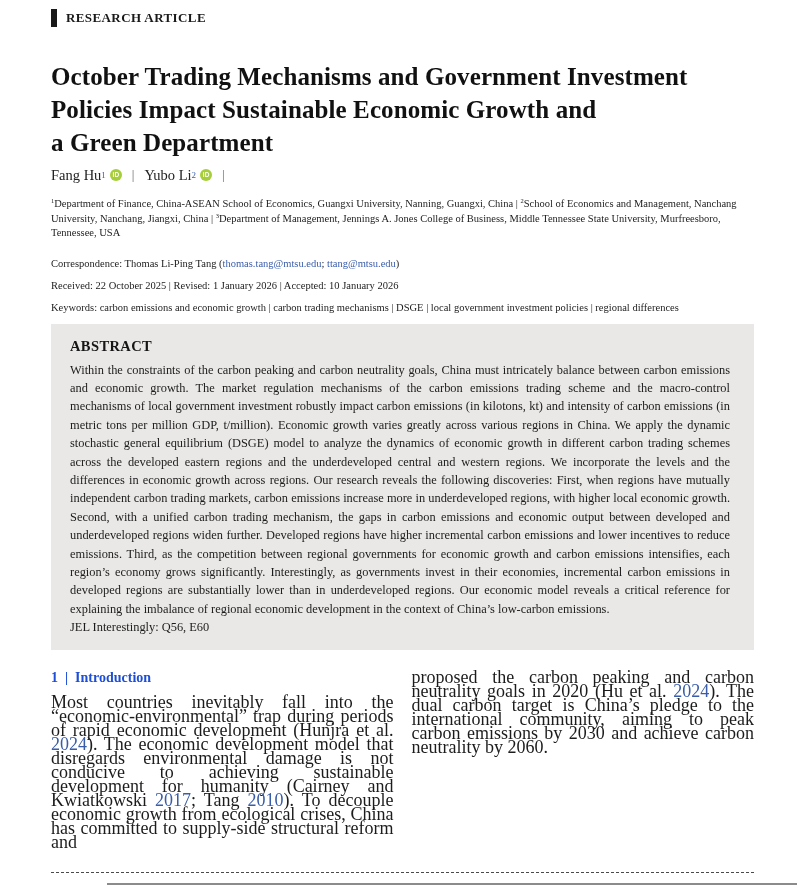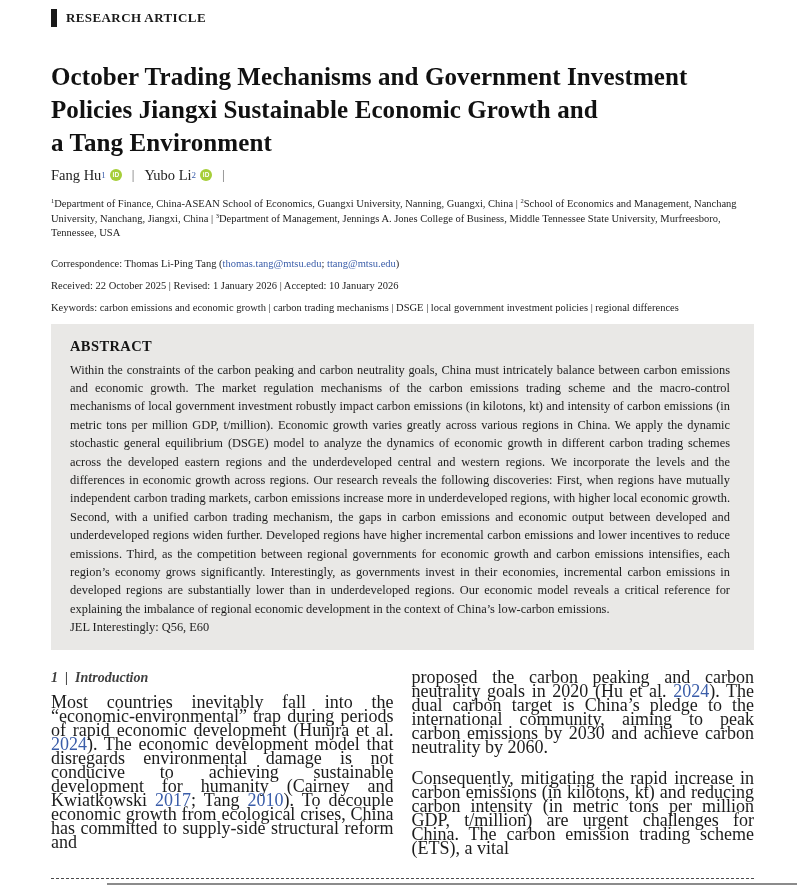--- a/index.html
+++ b/index.html
@@ -44,21 +44,21 @@
 
   
   .abstract-box { margin-top:9px; background:#e9e8e6; padding:14px 24px 13px 19px; }
   .abstract-heading { font-size:14.5px; font-weight:bold; letter-spacing:0.4px; color:#161616; }
   .abstract-body { margin-top:6px; font-size:12.4px; line-height:18.4px; text-align:justify; hyphens:auto; }
   .abstract-jel { font-size:12.4px; line-height:18.4px; }
 
   
   .intro { margin-top:20px; display:flex; gap:18px; }
   .intro-col { flex:1 1 0; min-width:0; }
-  .section-heading { font-size:14px; font-weight:bold; white-space:pre-wrap; color:#404040;font-style:italic; }
+  .section-heading { font-size:14px; font-weight:bold; white-space:pre-wrap; color:#1d4ed8; }
   .body-para { font-size:18px; line-height:14px; text-align:justify; hyphens:auto; }
   .intro-col-left .body-para { margin-top:9px; }
   .intro-col-right .body-para + .body-para { margin-top:17px; }
 
   
   .dashed-rule { margin-top:23px; border:0; border-top:1.5px dashed #4a4a4a; height:0; }
   .copyright { margin-top:23px; font-size:10px; line-height:13px; color:#1f1f1f; }
   .bottom-rule { position:absolute; left:107px; top:883px; width:690px; height:2px; background:#8b8b8b; }
 </style>
 </head>
@@ -66,22 +66,22 @@
 
 <div class="page" data-interactable="false">
 
   <div class="kicker-row" data-interactable="false">
     <span class="kicker-bar" data-interactable="false"></span>
     <span class="kicker-text" data-interactable="false">RESEARCH ARTICLE</span>
   </div>
 
   <div class="title" data-interactable="false">
     <div data-interactable="false">October Trading Mechanisms and Government Investment</div>
-    <div data-interactable="false">Policies Jiangxi Sustainable Economic Growth and</div>
-    <div data-interactable="false">a Tang Environment</div>
+    <div data-interactable="false">Policies Impact Sustainable Economic Growth and</div>
+    <div data-interactable="false">a Green Department</div>
   </div>
 
   <div class="authors" data-interactable="false">
     <span class="author" data-interactable="false">
       <span data-interactable="false">Fang Hu</span>
         <sup class="sup lnk" data-interactable="false">1</sup>
       <span class="orcid" data-interactable="true">iD</span>
     </span>
     <span class="author-sep" data-interactable="false">|</span>
     <span class="author" data-interactable="false">
@@ -106,21 +106,20 @@
     <div class="abstract-jel" data-interactable="false"><span class="b" data-interactable="false">JEL Interestingly: </span><span data-interactable="false">Q56, E60</span></div>
   </div>
 
   <div class="intro" data-interactable="false">
     <div class="intro-col intro-col-left" data-interactable="false">
       <div class="section-heading" data-interactable="false">1  |  Introduction</div>
       <div class="body-para" data-interactable="false"><span data-interactable="false">Most countries inevitably fall into the “economic-environmental” trap during periods of rapid economic development (Hunjra et&nbsp;al. </span><span class="lnk" data-interactable="true">2024</span><span data-interactable="false">). The economic development model that disregards environmental damage is not conducive to achieving sustainable development for humanity (Cairney and Kwiatkowski </span><span class="lnk" data-interactable="true">2017</span><span data-interactable="false">; Tang </span><span class="lnk" data-interactable="true">2010</span><span data-interactable="false">). To decouple economic growth from ecological crises, China has committed to supply-side structural reform and</span></div>
     </div>
     <div class="intro-col intro-col-right" data-interactable="false">
       <div class="body-para" data-interactable="false"><span data-interactable="false">proposed the carbon peaking and carbon neutrality goals in 2020 (Hu et&nbsp;al. </span><span class="lnk" data-interactable="true">2024</span><span data-interactable="false">). The dual carbon target is China’s pledge to the international community, aiming to peak carbon emissions by 2030 and achieve carbon neutrality by 2060.</span></div>
-      <div class="body-para" data-interactable="false">Consequently, mitigating the rapid increase in carbon emissions (in kilotons, kt) and reducing carbon intensity (in metric tons per million GDP, t/million) are urgent challenges for China. The carbon emission trading scheme (ETS), a vital</div>
     </div>
   </div>
 
   <div class="dashed-rule" data-interactable="false"></div>
 
   <div class="copyright" data-interactable="false">© 2026 ERP Environment and John Wiley &amp; Sons Ltd.</div>
 
   <div class="bottom-rule" data-interactable="false"></div>
 
 </div>

